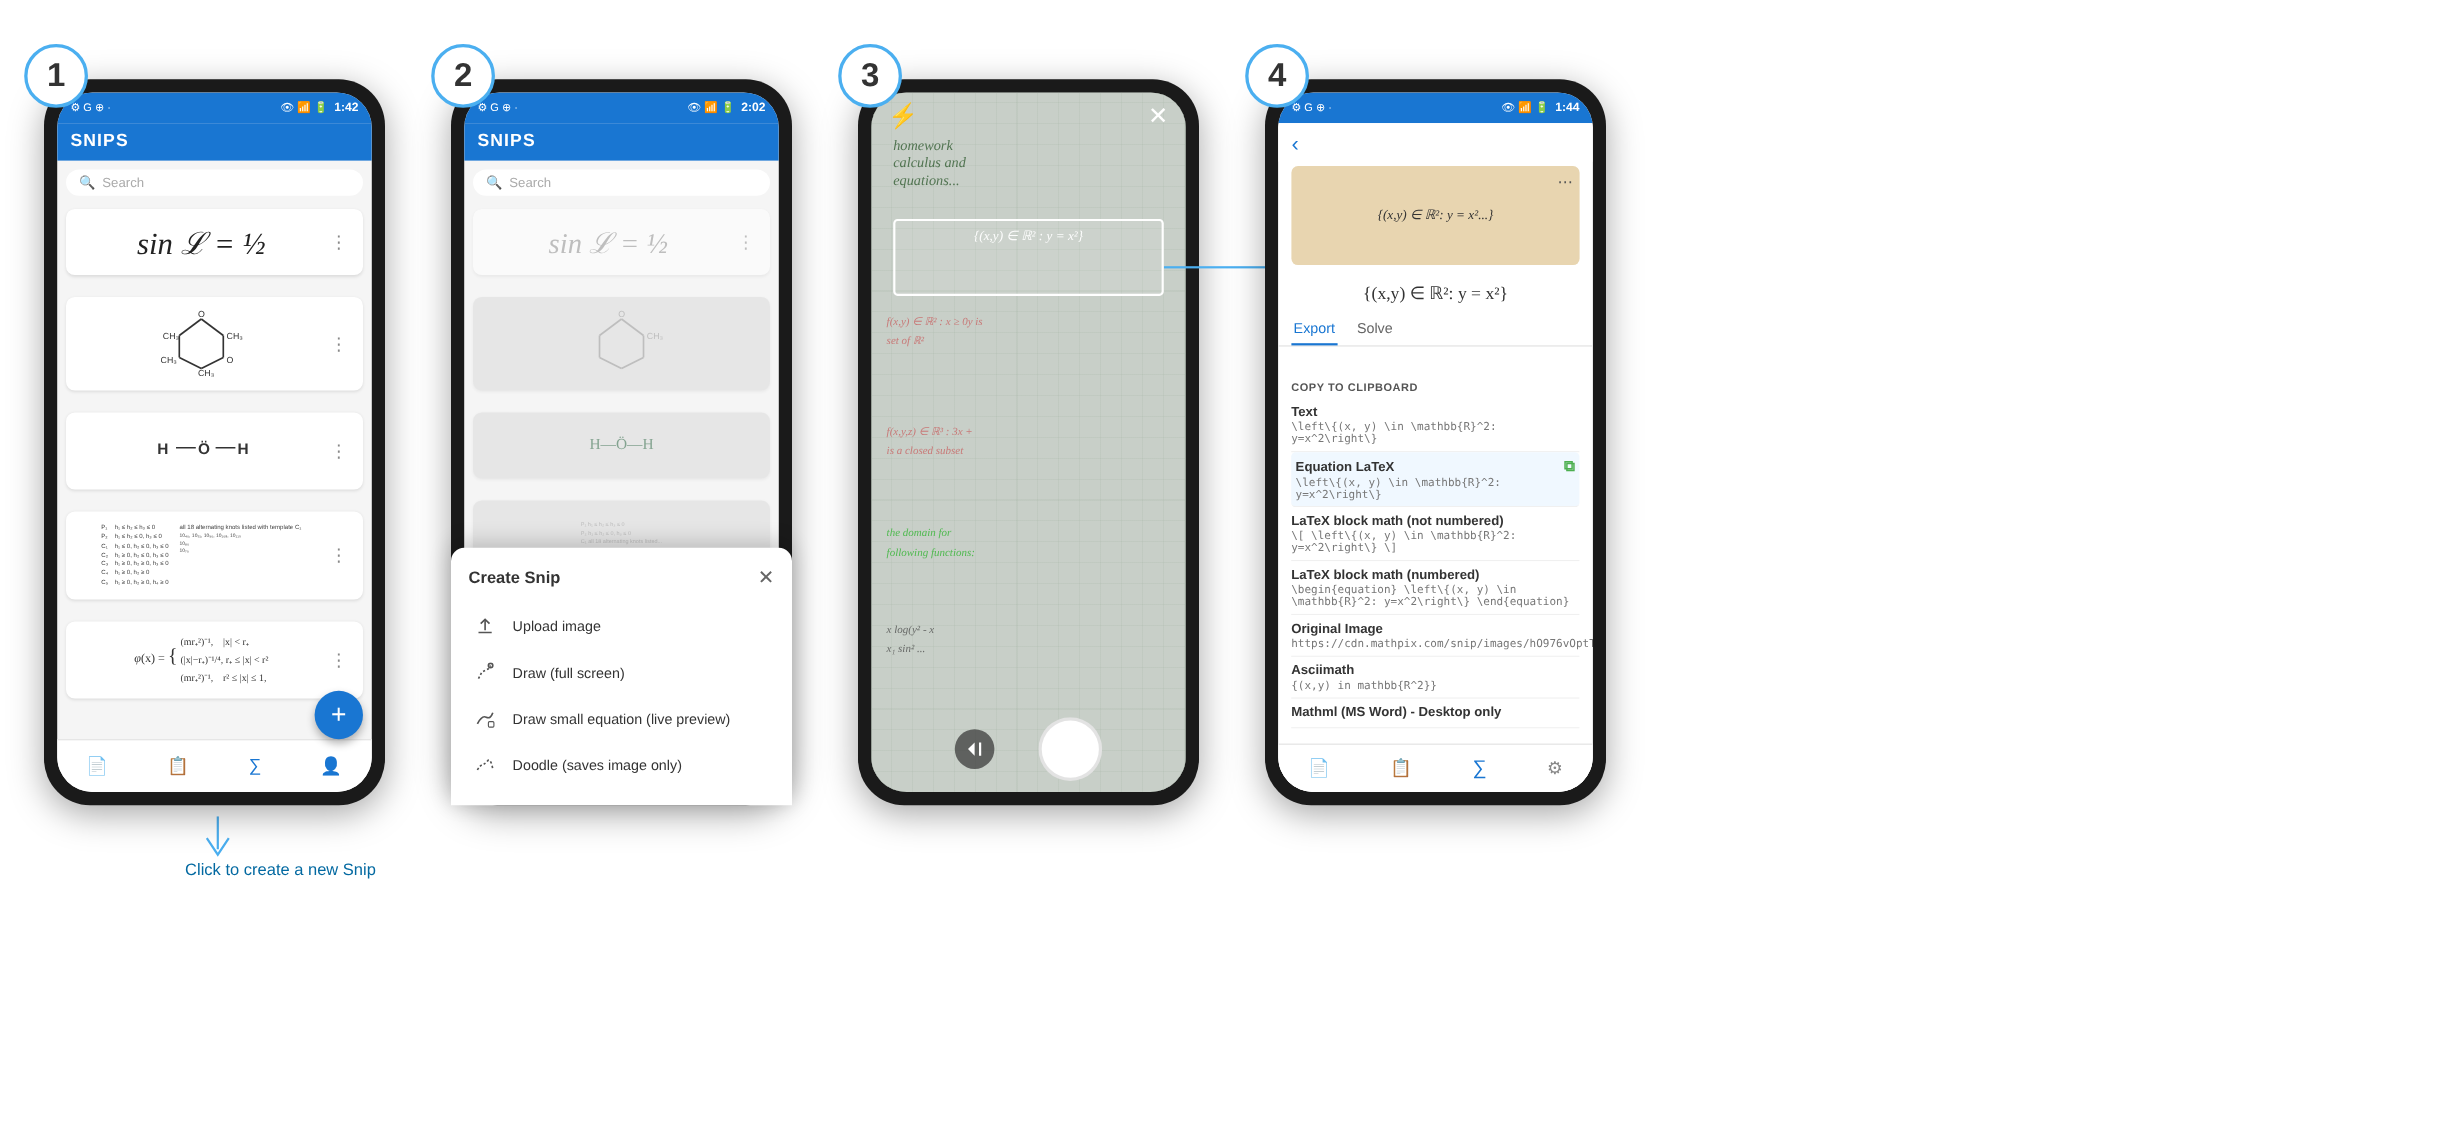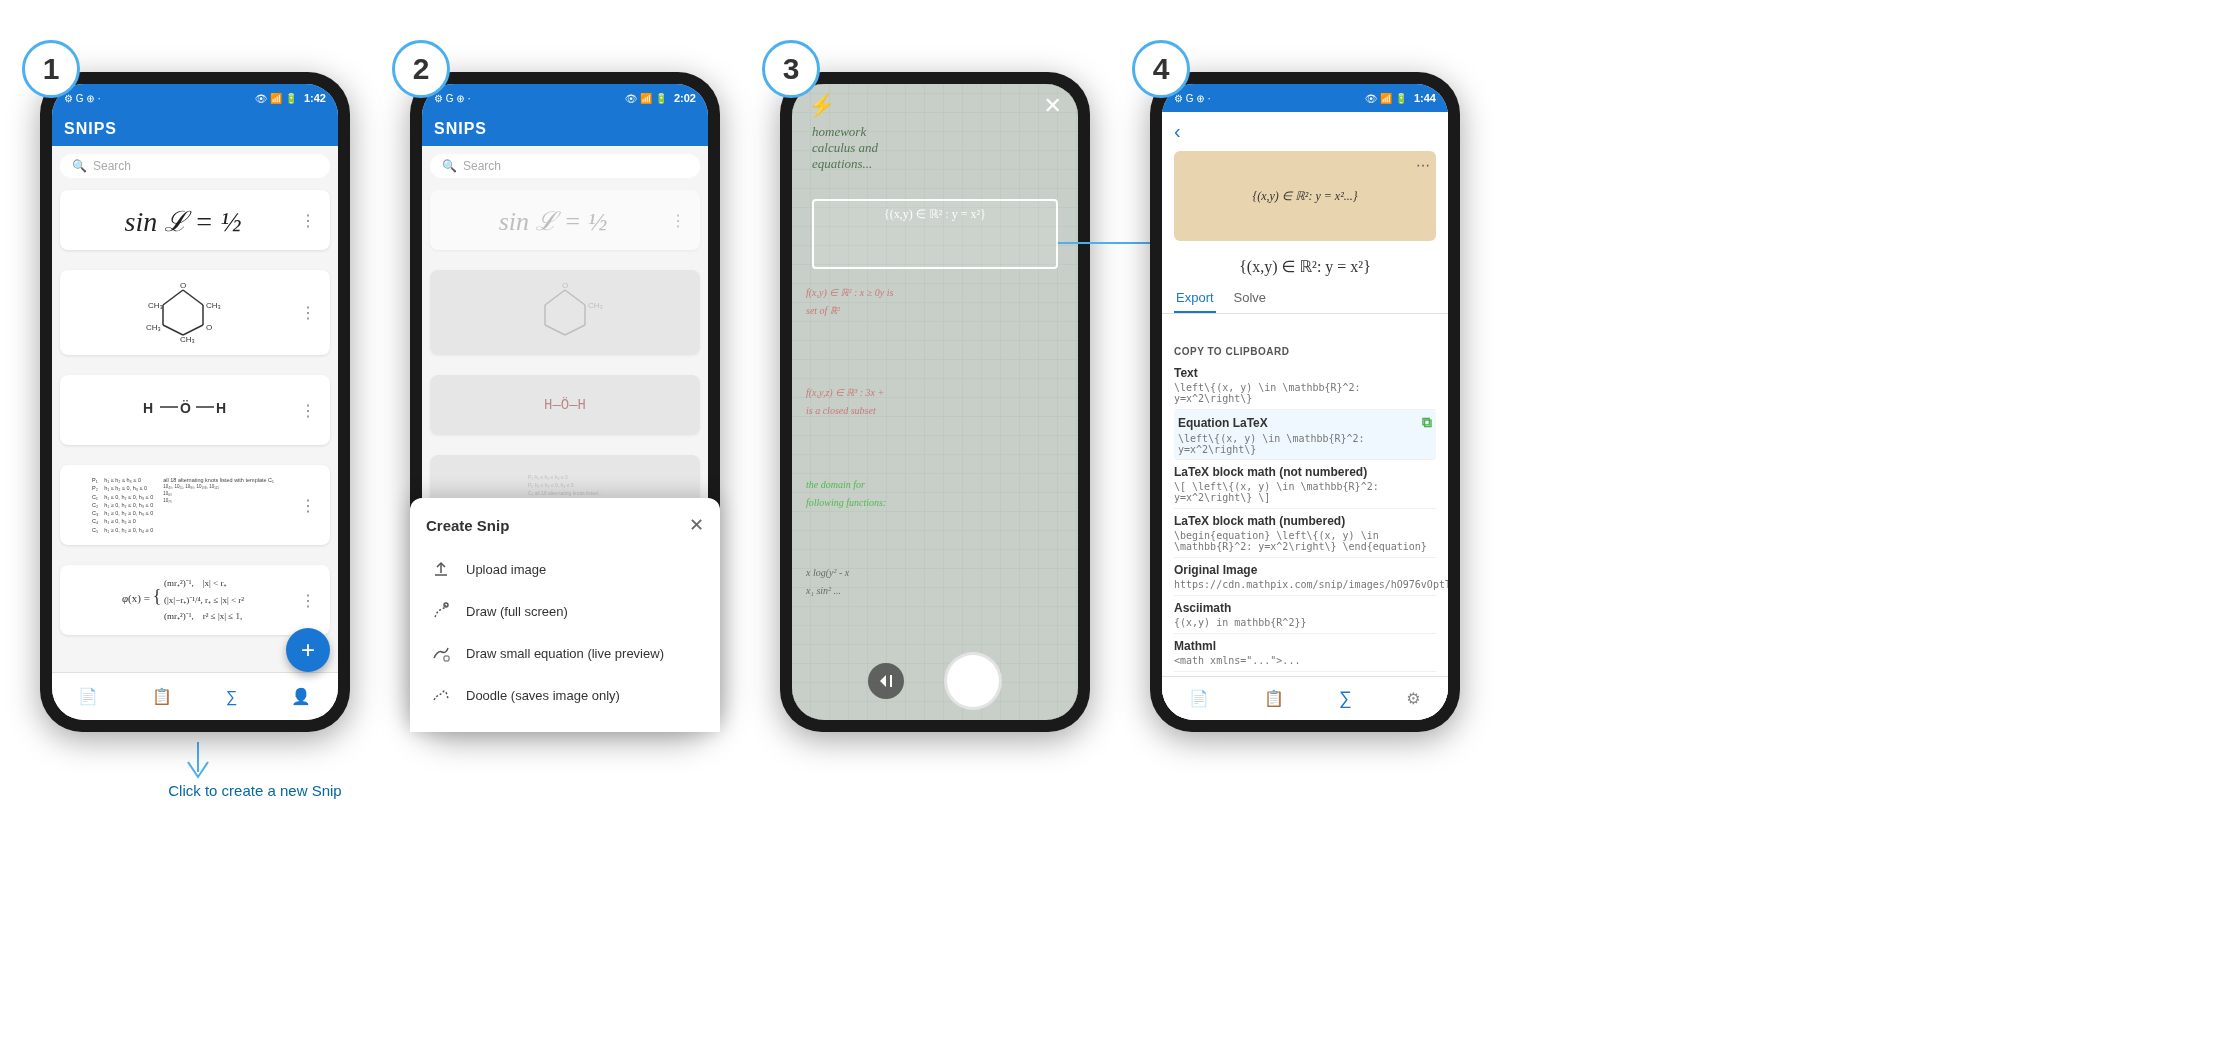--- a/index.html
+++ b/index.html
@@ -705,21 +705,21 @@
                   <line x1="55" y1="55" x2="35" y2="45" stroke="#888" stroke-width="1.5"></line>
                   <line x1="35" y1="45" x2="35" y2="25" stroke="#888" stroke-width="1.5"></line>
                   <line x1="35" y1="25" x2="55" y2="10" stroke="#888" stroke-width="1.5"></line>
                   <text x="52" y="8" font-size="8" fill="#888" font-family="Arial">O</text>
                   <text x="78" y="28" font-size="8" fill="#888" font-family="Arial">CH₃</text>
                 </svg>
               </div>
             </div>
             <div class="snip-item greyed-snip">
               <div class="snip-content">
-                <span style="font-family:Liberation Mono, monospace;font-size:14px;color:#7f1d1d;">H—Ö—H</span>
+                <span style="font-family:Liberation Serif, serif;font-size:14px;color:#14532d;">H—Ö—H</span>
               </div>
             </div>
             <div class="snip-item greyed-snip" style="min-height:60px;">
               <div class="snip-content">
                 <div style="font-size:5px;color:#888;line-height:1.6;">
                   <div>P₁ h₁ ≤ h₂ ≤ h₃ ≤ 0</div>
                   <div>P₂ h₁ ≤ h₂ ≤ 0, h₃ ≤ 0</div>
                   <div>C₁ all 18 alternating knots listed...</div>
                 </div>
               </div>
@@ -790,21 +790,21 @@
             <div class="camera-top-bar">
               <span class="flash-icon">⚡</span>
               <span class="close-icon-cam">✕</span>
             </div>
 
             <div style="position:absolute;top:40px;left:20px;font-family:'Times New Roman',serif;font-style:italic;font-size:13px;color:rgba(60,100,60,0.85);z-index:3;">
               homework<br>calculus and<br>equations...
             </div>
 
             <div class="camera-selection">
-              <div style="position:absolute;top:6px;left:6px;right:6px;text-align:center;font-family:'Times New Roman',serif;font-size:12px;color:rgba(255,255,255,0.95);">
+              <div style="position:absolute;top:6px;left:6px;right:6px;text-align:center;font-family:'Times New Roman',serif;font-size:12px;color:rgba(255,255,255,0.95);font-style:italic;">
                 {(x,y) ∈ ℝ² : y = x²}
               </div>
             </div>
 
             <div style="position:absolute;top:200px;left:14px;font-family:'Times New Roman',serif;font-style:italic;font-size:10px;color:rgba(200,100,100,0.8);z-index:3;line-height:1.8;">
               <div>f(x,y) ∈ ℝ² : x ≥ 0y is</div>
               <div>set of ℝ²</div>
             </div>
 
             <div style="position:absolute;top:300px;left:14px;font-family:'Times New Roman',serif;font-style:italic;font-size:10px;color:rgba(200,100,100,0.8);z-index:3;line-height:1.8;">
@@ -910,24 +910,20 @@
               <div class="copy-item">
                 <div class="copy-item-label">Original Image</div>
                 <div class="copy-item-value">https://cdn.mathpix.com/snip/images/hO976vOptToZqFgI8Nqr1YnXdSEgou...</div>
               </div>
 
               <div class="copy-item">
                 <div class="copy-item-label">Asciimath</div>
                 <div class="copy-item-value">{(x,y) in mathbb{R^2}}</div>
               </div>
 
-              <div class="copy-item">
-                <div class="copy-item-label">Mathml</div>
-                <div class="copy-item-value">&lt;math xmlns="..."&gt;...</div>
-              </div>
 
               <div class="copy-item">
                 <div class="copy-item-label">Mathml (MS Word) - Desktop only</div>
 
               </div>
             </div>
 
             <div class="result-bottom-nav">
               <span class="result-nav-icon">📄</span>
               <span class="result-nav-icon">📋</span>

